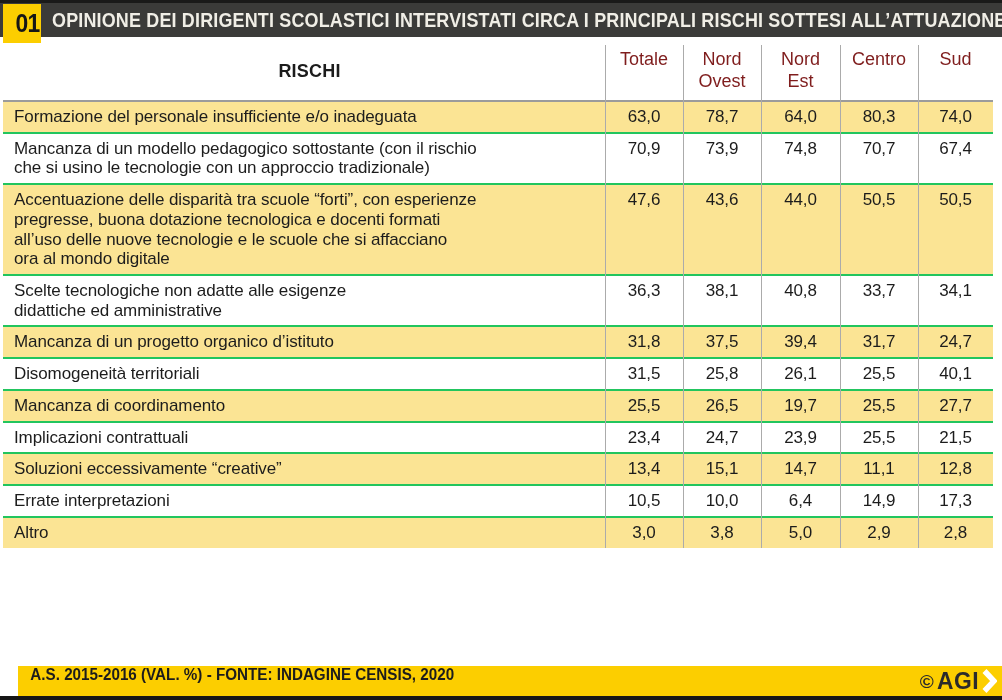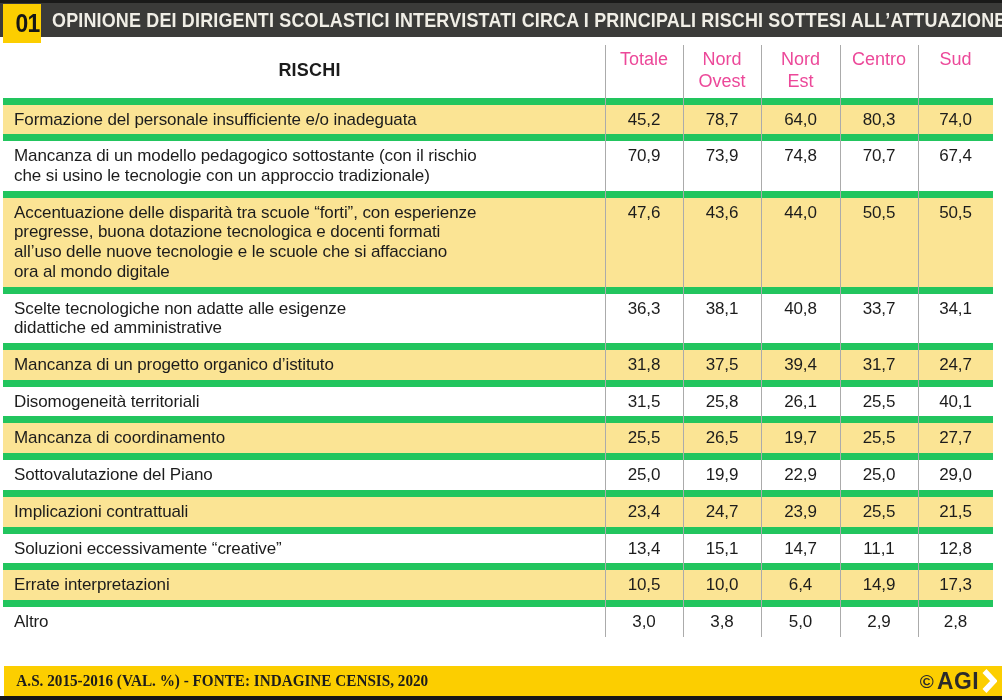--- a/index.html
+++ b/index.html
@@ -39,38 +39,38 @@
   col.c-label { width:602px; }
   col.c-n1 { width:78px; } col.c-n2 { width:78px; } col.c-n3 { width:79px; }
   col.c-n4 { width:78px; } col.c-n5 { width:75px; }
   thead th { border-bottom:2px solid #9b9b9b; height:58px; font-size:18px; }
   th.risks {
     text-align:center; vertical-align:middle; padding-left:11px;
     font-weight:bold; letter-spacing:0.2px;
   }
   th.colhead {
     font-weight:normal; text-align:center; vertical-align:top;
-    padding-top:6px; line-height:1.2; white-space:pre-line; color:#ec4899;
-  }
-  tbody tr { border-top:7px solid #22c55e; background:#fff; }
+    padding-top:6px; line-height:1.2; white-space:pre-line; color:#7f1d1d;
+  }
+  tbody tr { border-top:2px solid #22c55e; background:#fff; }
   tbody tr:nth-child(odd) { background:#fbe494; }
   tbody td { font-size:17px; letter-spacing:-0.1px; }
   td.label {
     padding:5px 8px 5px 11px; line-height:1.16;
     white-space:pre-line; vertical-align:top;
   }
   td.num { text-align:center; vertical-align:top; padding-top:5px; }
   
   .vline { position:absolute; top:2px; bottom:0; width:1px; background:#ababab; z-index:2; }
   .v1 { left:602px; } .v2 { left:680px; } .v3 { left:758px; }
   .v4 { left:837px; } .v5 { left:915px; }
   
   .footer {
-    position:absolute; left:4px; right:0; bottom:4px; height:30px;
-    background:#fcce00; display:flex; align-items:center; z-index:2;font-family:Liberation Serif, serif;
+    position:absolute; left:18px; right:0; bottom:4px; height:30px;
+    background:#fcce00; display:flex; z-index:2;
   }
   .footer-text {
     padding-left:13px; font-weight:bold; font-size:16px; color:#1c1c1c;
     white-space:nowrap; transform:scaleX(0.95); transform-origin:left center;
   }
   .bottom-strip { position:absolute; bottom:0; left:0; right:0; height:4px; background:#161616; }
   .logo {
     position:absolute; right:5px; bottom:4px; height:30px;
     display:flex; align-items:center; gap:2px; z-index:3;
   }
@@ -110,21 +110,21 @@
 Ovest</th>
             <th class="colhead">Nord
 Est</th>
             <th class="colhead">Centro</th>
             <th class="colhead">Sud</th>
           </tr>
       </thead>
       <tbody>
           <tr>
             <td class="label">Formazione del personale insufficiente e/o inadeguata</td>
-            <td class="num">45,2</td>
+            <td class="num">63,0</td>
             <td class="num">78,7</td>
             <td class="num">64,0</td>
             <td class="num">80,3</td>
             <td class="num">74,0</td>
           </tr>
           <tr>
             <td class="label">Mancanza di un modello pedagogico sottostante (con il rischio
 che si usino le tecnologie con un approccio tradizionale)</td>
             <td class="num">70,9</td>
             <td class="num">73,9</td>
@@ -170,28 +170,20 @@
           </tr>
           <tr>
             <td class="label">Mancanza di coordinamento</td>
             <td class="num">25,5</td>
             <td class="num">26,5</td>
             <td class="num">19,7</td>
             <td class="num">25,5</td>
             <td class="num">27,7</td>
           </tr>
           <tr>
-            <td class="label">Sottovalutazione del Piano</td>
-            <td class="num">25,0</td>
-            <td class="num">19,9</td>
-            <td class="num">22,9</td>
-            <td class="num">25,0</td>
-            <td class="num">29,0</td>
-          </tr>
-          <tr>
             <td class="label">Implicazioni contrattuali</td>
             <td class="num">23,4</td>
             <td class="num">24,7</td>
             <td class="num">23,9</td>
             <td class="num">25,5</td>
             <td class="num">21,5</td>
           </tr>
           <tr>
             <td class="label">Soluzioni eccessivamente “creative”</td>
             <td class="num">13,4</td>

